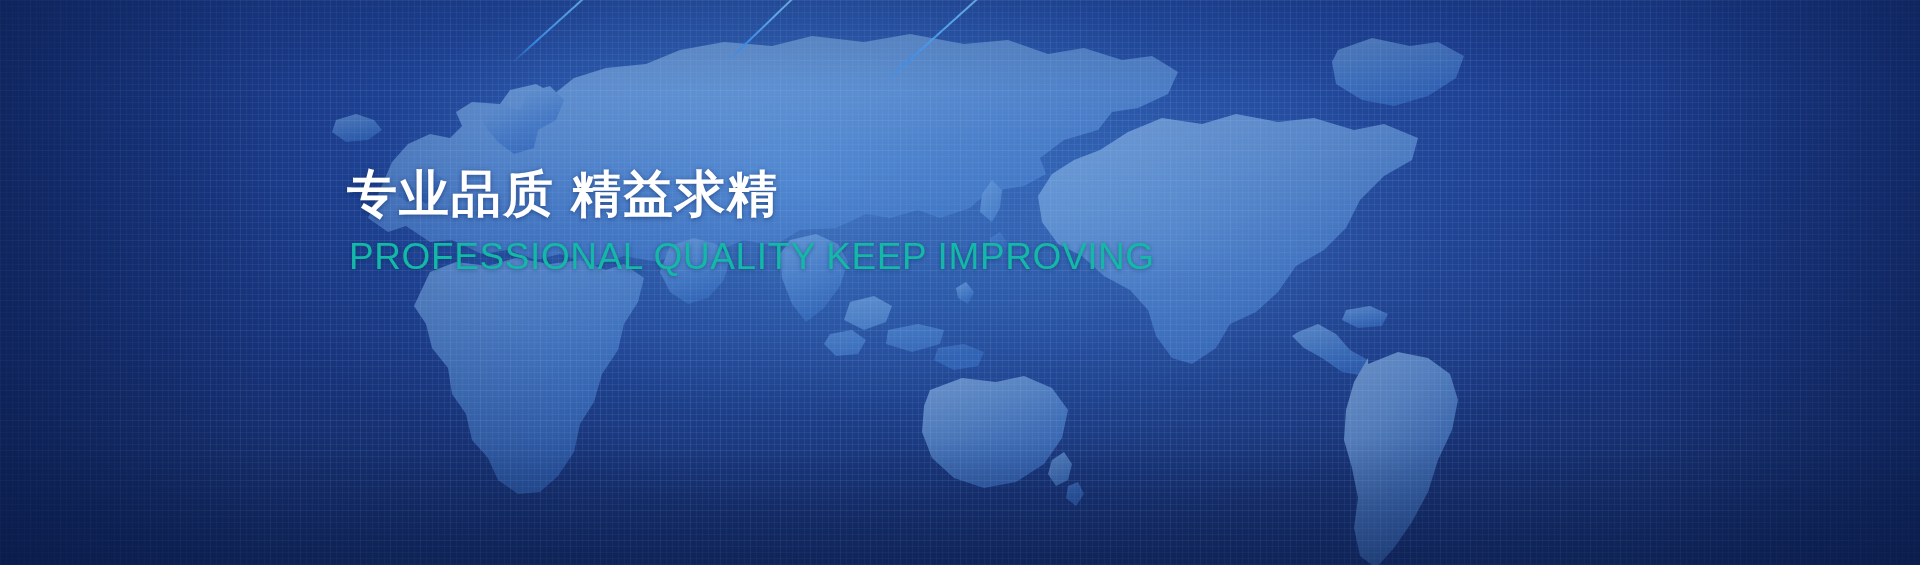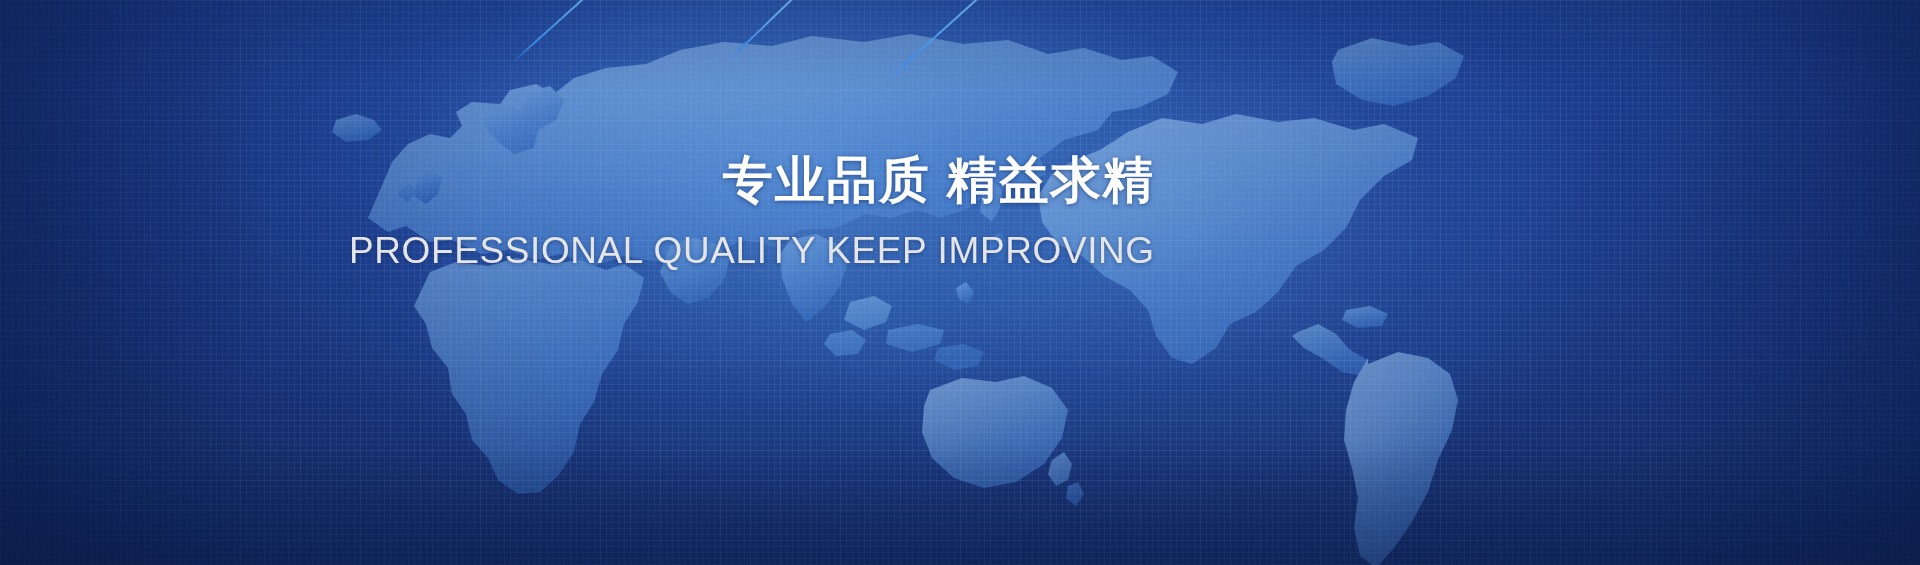--- a/index.html
+++ b/index.html
@@ -104,40 +104,39 @@
       linear-gradient(90deg, rgba(8,26,72,0.45) 0%, rgba(8,26,72,0) 14%,
         rgba(8,26,72,0) 86%, rgba(8,26,72,0.42) 100%),
       linear-gradient(180deg, rgba(8,26,72,0.18) 0%, rgba(8,26,72,0) 16%,
         rgba(8,26,72,0) 78%, rgba(8,26,72,0.40) 100%);
   }
 
   
   #text-block {
     position: absolute;
     left: 347px;
-    top: 148px;
+    top: 162px;
     z-index: 20;
-    text-align: right;
   }
   #headline-cn {
     margin: 0;
     font-size: 50px;
     line-height: 64px;
     font-weight: 700;
     color: #ffffff;
     letter-spacing: 2px;
     white-space: nowrap;
     text-shadow: 0 1px 5px rgba(10,35,95,0.55);
   }
   #subheadline-en {
-    margin: 16px 0 0 2px;
+    margin: 8px 0 0 2px;
     font-size: 37px;
     line-height: 46px;
     font-weight: 400;
-    color: #e5e5e5;
+    color: #14b8a6;
     letter-spacing: 0.6px;
     white-space: nowrap;
     text-shadow: 0 1px 4px rgba(10,35,95,0.45);
   }
 </style>
 </head>
 <body>
 
 <div id="banner">
 

